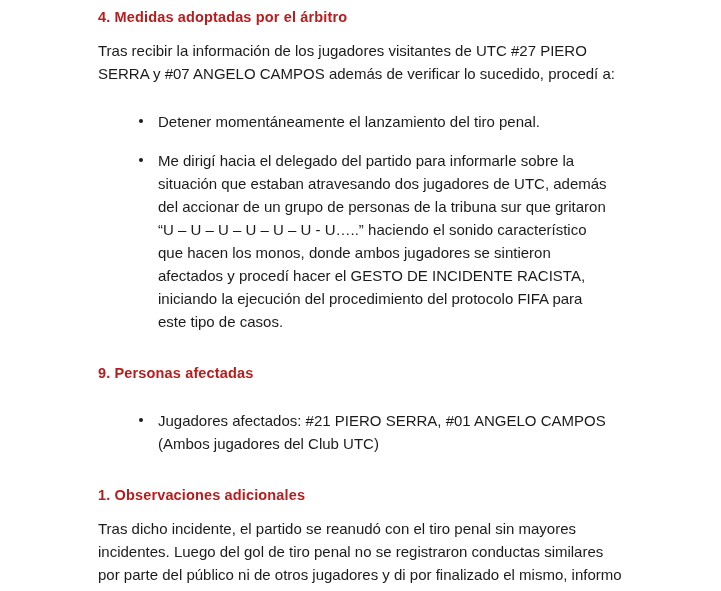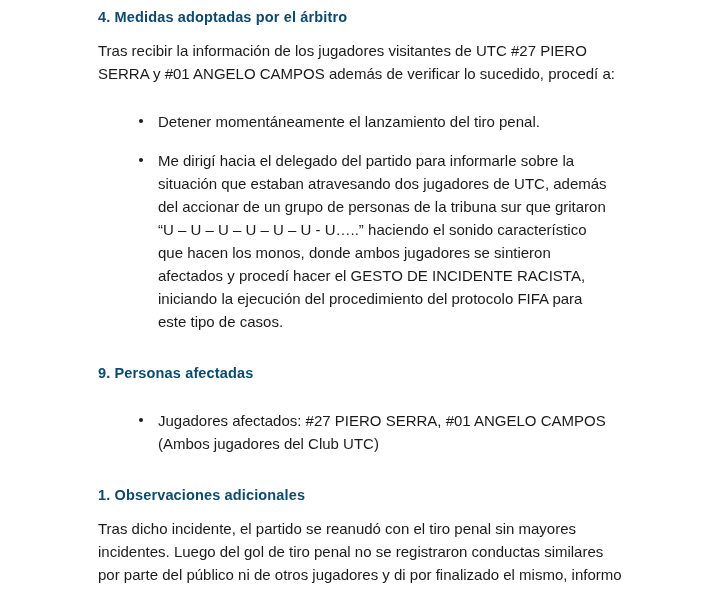--- a/index.html
+++ b/index.html
@@ -20,21 +20,21 @@
   .content {
     position: absolute;
     left: 98px;
     top: 6px;
     width: 528px;
   }
   .heading {
     font-size: 14.5px;
     font-weight: bold;
     line-height: 22px;
-    color: #0c4a6e;
+    color: #b91c1c;
     margin: 0;
     letter-spacing: 0.01em;
   }
   .para {
     font-size: 15px;
     line-height: 23px;
     color: #1b1b1b;
     margin: 0;
     text-align: left;
   }
@@ -70,21 +70,21 @@
 </style>
 </head>
 <body>
 
 <div class="page">
   <div class="content">
 
     <div>
       <h2 class="heading">4. Medidas adoptadas por el árbitro</h2>
       <div class="gap-after-heading"></div>
-      <p class="para">Tras recibir la información de los jugadores visitantes de UTC #27 PIERO SERRA y #01 ANGELO CAMPOS además de verificar lo sucedido, procedí a:</p>
+      <p class="para">Tras recibir la información de los jugadores visitantes de UTC #27 PIERO SERRA y #07 ANGELO CAMPOS además de verificar lo sucedido, procedí a:</p>
       <div class="gap-list"></div>
       <ul class="bullets">
         <li>
           <span class="bullet-dot"></span>
           <span>Detener momentáneamente el lanzamiento del tiro penal.</span>
         </li>
         <li>
           <span class="bullet-dot"></span>
           <span>Me dirigí hacia el delegado del partido para informarle sobre la situación que estaban atravesando dos jugadores de UTC, además del accionar de un grupo de personas de la tribuna sur que gritaron “U – U – U – U – U – U - U…..” haciendo el sonido característico que hacen los monos, donde ambos jugadores se sintieron afectados y procedí hacer el GESTO DE INCIDENTE RACISTA, iniciando la ejecución del procedimiento del protocolo FIFA para este tipo de casos.</span>
         </li>
@@ -92,21 +92,21 @@
     </div>
 
     <div class="gap-med"></div>
 
     <div>
       <h2 class="heading">9. Personas afectadas</h2>
       <div class="gap-list"></div>
       <ul class="bullets tight">
         <li>
           <span class="bullet-dot"></span>
-          <span>Jugadores afectados: #27 PIERO SERRA, #01 ANGELO CAMPOS (Ambos jugadores del Club UTC)</span>
+          <span>Jugadores afectados: #21 PIERO SERRA, #01 ANGELO CAMPOS (Ambos jugadores del Club UTC)</span>
         </li>
       </ul>
     </div>
 
     <div class="gap-med"></div>
 
     <div>
       <h2 class="heading">1. Observaciones adicionales</h2>
       <div class="gap-after-heading"></div>
       <p class="para">Tras dicho incidente, el partido se reanudó con el tiro penal sin mayores incidentes. Luego del gol de tiro penal no se registraron conductas similares por parte del público ni de otros jugadores y di por finalizado el mismo, informo de lo sucedido para los fines que se estimen.</p>

